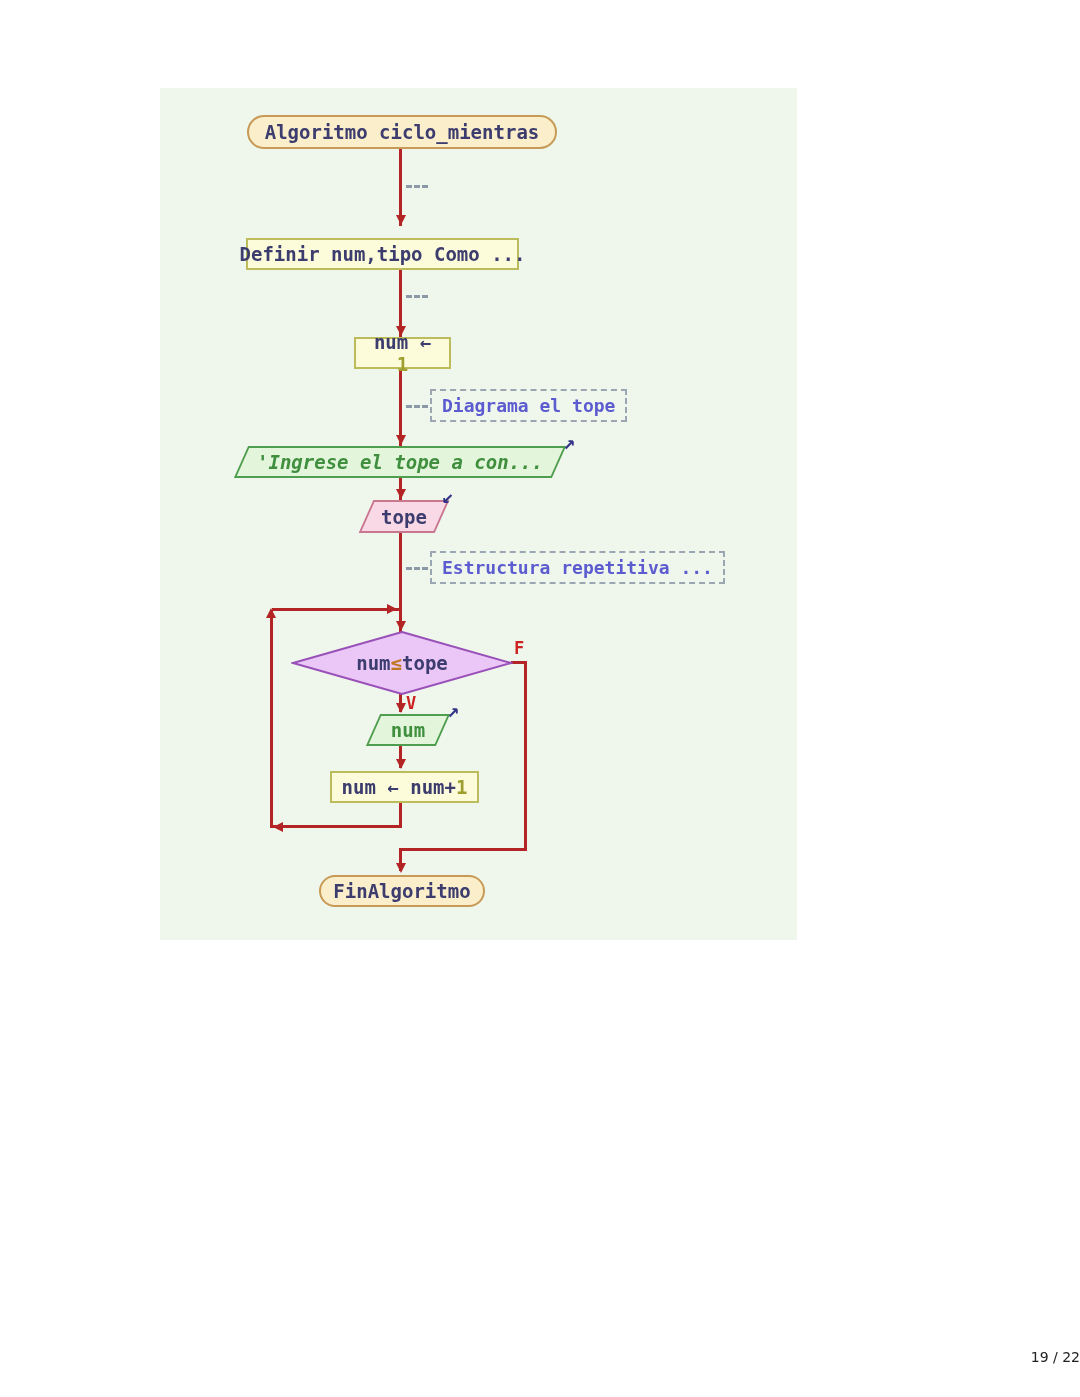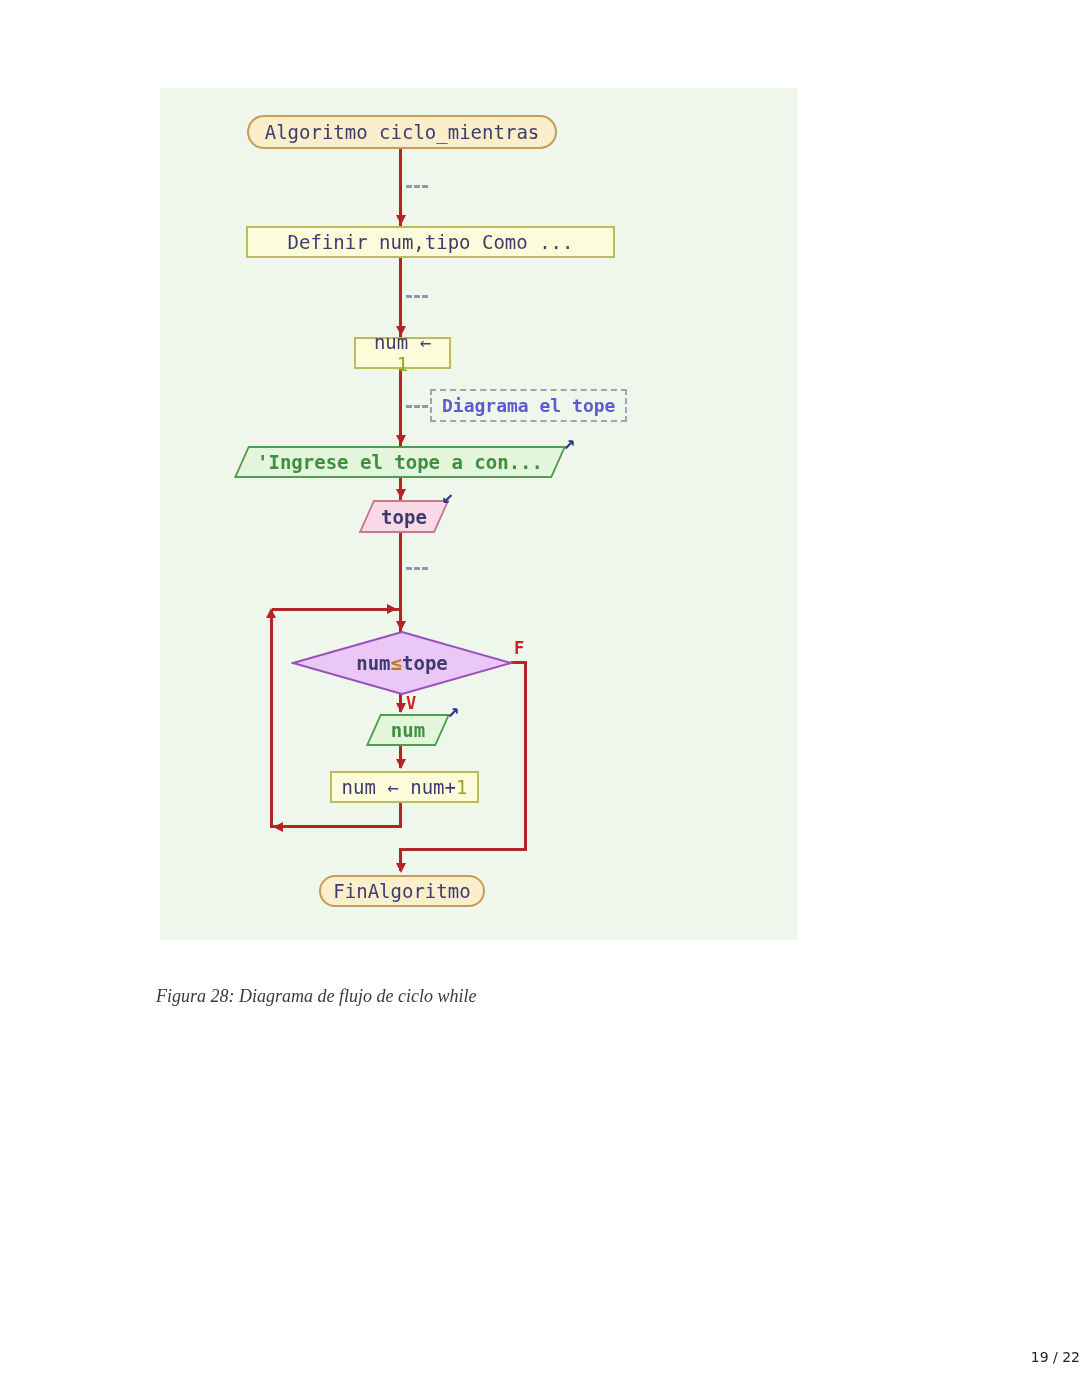--- a/index.html
+++ b/index.html
@@ -11,21 +11,21 @@
     --decision-fill:#eac7f7; --decision-border:#9950b8;
     --node-text:#3c3c6e; --literal-text:#9f9f2f; --operator-text:#c07820;
     --io-arrow:#333388; --figure-bg:#eff7ec; --label-red:#cc2222;
     --caption-text:#3a3a3a; --pagenum-text:#222222;
   }
   html,body{margin:0;padding:0;}
   .page{position:relative;width:1080px;height:1397px;background:#ffffff;overflow:hidden;
         font-family:"DejaVu Sans Mono","Liberation Mono",monospace;}
   .figure-bg{position:absolute;left:160px;top:88px;width:637px;height:852px;background:var(--figure-bg);}
   .node{position:absolute;display:flex;align-items:center;justify-content:center;
-        font-weight:normal;color:var(--node-text);white-space:nowrap;box-sizing:border-box;}
+        font-weight:bold;color:var(--node-text);white-space:nowrap;box-sizing:border-box;}
   .terminator{background:var(--terminator-fill);border:2px solid var(--terminator-border);
         border-radius:18px;font-size:19px;}
   .process{background:var(--process-fill);border:2px solid var(--process-border);font-size:19px;}
   .comment{position:absolute;display:inline-block;border:2px dashed var(--comment-border);
         color:var(--comment-text);font-size:18px;font-weight:bold;padding:4px 10px;white-space:nowrap;}
   .conn-dash{position:absolute;width:22px;height:0;border-top:3px dashed #8a98a8;}
   .para{position:absolute;}
   .para .bg{position:absolute;left:0;top:0;right:0;bottom:0;transform:skewX(-24deg);
         box-sizing:border-box;}
   .para .txt{position:relative;display:flex;width:100%;height:100%;align-items:center;
@@ -91,53 +91,56 @@
   <div class="ah up" style="left:266px;top:608px;"></div>
   <div class="ah right" style="left:387px;top:604px;"></div>
   <div class="ah left" style="left:273px;top:822px;"></div>
 
   <div class="node terminator" style="left:247px;top:115px;width:310px;height:34px;">
     <span>Algoritmo ciclo_mientras</span>
   </div>
 
   <div class="conn-dash" style="left:406px;top:185px;"></div>
 
-  <div class="node process" style="left:246px;top:226px;width:369px;height:32px;">
+  <div class="node process" style="left:246px;top:238px;width:273px;height:32px;">
     <span>Definir num,tipo Como ...</span>
   </div>
 
   <div class="conn-dash" style="left:406px;top:295px;"></div>
 
   <div class="node process" style="left:354px;top:337px;width:97px;height:32px;flex-direction:column;">
     <span>num ← </span>
       <span class="lit">1</span>
   </div>
 
   <div class="conn-dash" style="left:406px;top:405px;"></div>
   <div class="comment" style="left:430px;top:389px;">
     <span>Diagrama el tope</span>
   </div>
 
-  <div class="para out" style="left:241px;top:446px;width:318px;height:32px;">
+  <div class="para out" style="left:241px;top:446px;width:318px;height:32px;font-style:italic;">
     <div class="bg"></div>
     <div class="txt">
         <span>'Ingrese el tope a con...</span>
       </div>
     <span class="io-arrow" style="right:-16px;top:-14px;">↗</span>
   </div>
 
   <div class="para in" style="left:366px;top:500px;width:76px;height:33px;">
     <div class="bg"></div>
     <div class="txt">
         <span>tope</span>
       </div>
     <span class="io-arrow" style="right:-12px;top:-14px;">↙</span>
   </div>
 
   <div class="conn-dash" style="left:406px;top:567px;"></div>
+  <div class="comment" style="left:430px;top:551px;">
+    <span>Estructura repetitiva ...</span>
+  </div>
 
   <div class="diamond-wrap">
     <svg width="222" height="64" viewBox="0 0 222 64">
       <polygon points="111,1 220,32 111,63 2,32"></polygon>
     </svg>
     <div class="diamond-text">
       <span>num</span>
         <span class="op">≤</span>
         <span>tope</span>
     </div>
@@ -155,16 +158,15 @@
 
   <div class="node process" style="left:330px;top:771px;width:149px;height:32px;">
     <span>num ← num+</span>
       <span class="lit">1</span>
   </div>
 
   <div class="node terminator" style="left:319px;top:875px;width:166px;height:32px;">
     <span>FinAlgoritmo</span>
   </div>
 
-  <div class="caption">Figura 28: Diagrama de flujo de ciclo while</div>
   <div class="pagenum">19 / 22</div>
 
 </div>
 
 </body></html>

